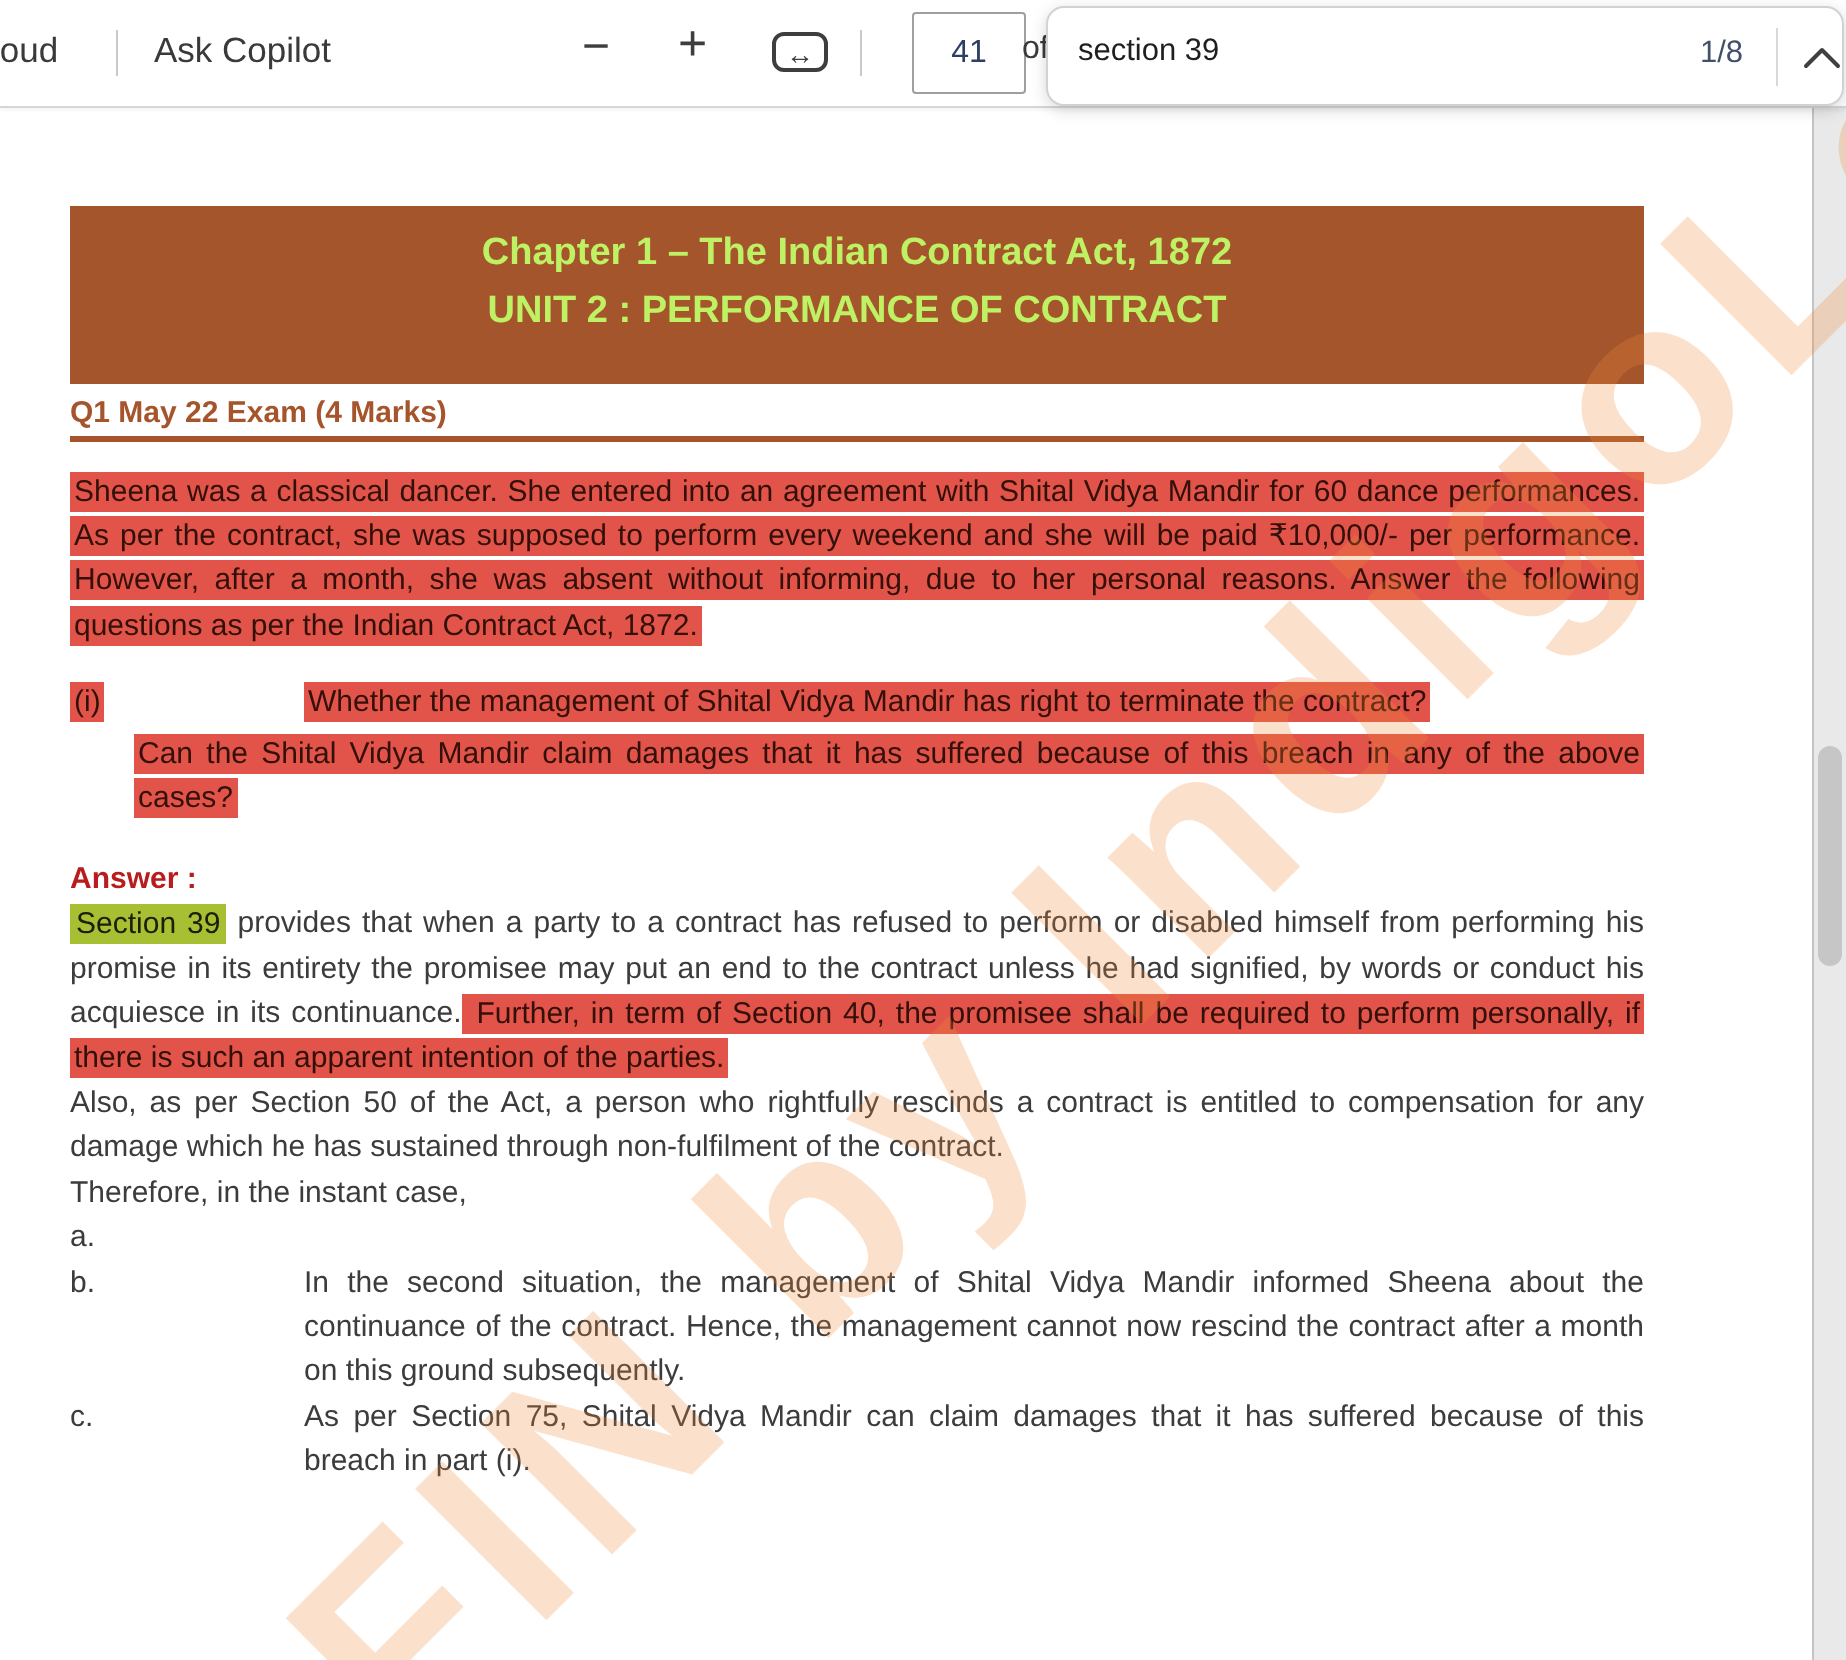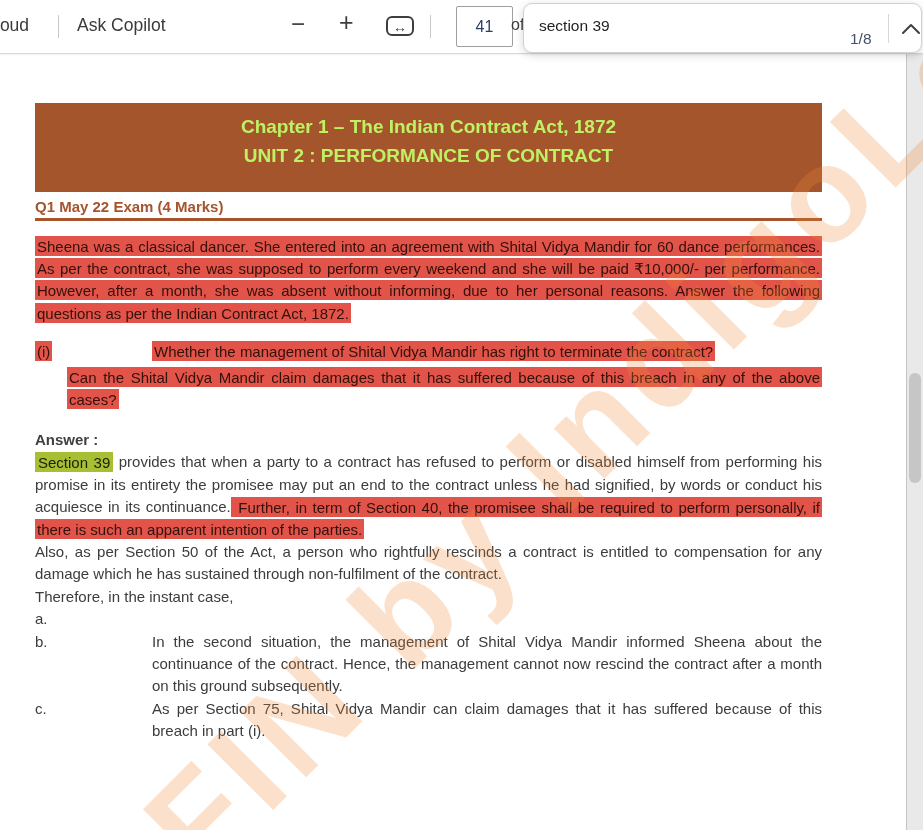--- a/index.html
+++ b/index.html
@@ -22,21 +22,21 @@
   .d2{left:430px;top:15px;height:23px;}
   .page-box{left:456px;top:6px;width:55px;height:39px;border:1px solid #9f9f9f;border-radius:2px;
             background:#fff;text-align:center;line-height:39px;font-size:16px;color:#2f3e66;}
   .of{left:511px;top:16px;font-size:16px;}
 
   
   .findbar{position:absolute;left:523px;top:3px;width:399px;height:50px;background:#fff;
            border:1px solid #d2d2d2;border-radius:9px;box-shadow:0 2px 8px rgba(0,0,0,.16);
            z-index:40;box-sizing:border-box;}
   .find-query{position:absolute;left:15px;top:13px;font-size:15.5px;color:#1f1f1f;}
-  .find-count{position:absolute;left:326px;top:14px;font-size:15.5px;color:#44506a;margin-top:12px;}
+  .find-count{position:absolute;left:326px;top:14px;font-size:15.5px;color:#44506a;}
   .find-div{position:absolute;left:364px;top:10px;width:1px;height:29px;background:#d8d8d8;}
   .find-prev{position:absolute;left:376px;top:17px;width:22px;height:16px;cursor:pointer;}
 
   
   .viewer{position:absolute;left:0;top:53px;width:923px;height:777px;background:#fff;overflow:hidden;}
   .scrollbar{position:absolute;right:0;top:0;width:17px;height:777px;background:#e9e9e9;
              border-left:1px solid #c4c4c4;box-sizing:border-box;}
   .scroll-thumb{position:absolute;left:2px;top:320px;width:12px;height:110px;background:#c6c6c6;border-radius:7px;}
 
   .watermark{position:absolute;left:55px;top:800px;z-index:5;pointer-events:none;
@@ -55,21 +55,21 @@
   p.para{margin:0;}
   .hl-red{background:#e2544a;color:#331009;padding:1.5px 2px;
           -webkit-box-decoration-break:clone;box-decoration-break:clone;}
   .hl-green{background:#a7bf33;color:#1d1d08;padding:1.5px 3px;}
 
   .para1{padding-top:14px;}
   .subq{margin-top:16px;}
   .li{display:flex;margin-bottom:3px;}
   .marker{width:85px;flex:0 0 85px;}
   .li-text{flex:1;}
-  .answer-head{margin-top:18px;font-weight:bold;color:#404040;}
+  .answer-head{margin-top:18px;font-weight:bold;color:#b91c1c;}
   .answer-para{margin-top:1px;}
   .p75{margin-top:24px;}
   .therefore{margin-top:24px;}
   .concl{margin-top:0;}
   .concl .li{margin-bottom:0;}
 </style>
 </head>
 <body>
 
 <div id="screen">

